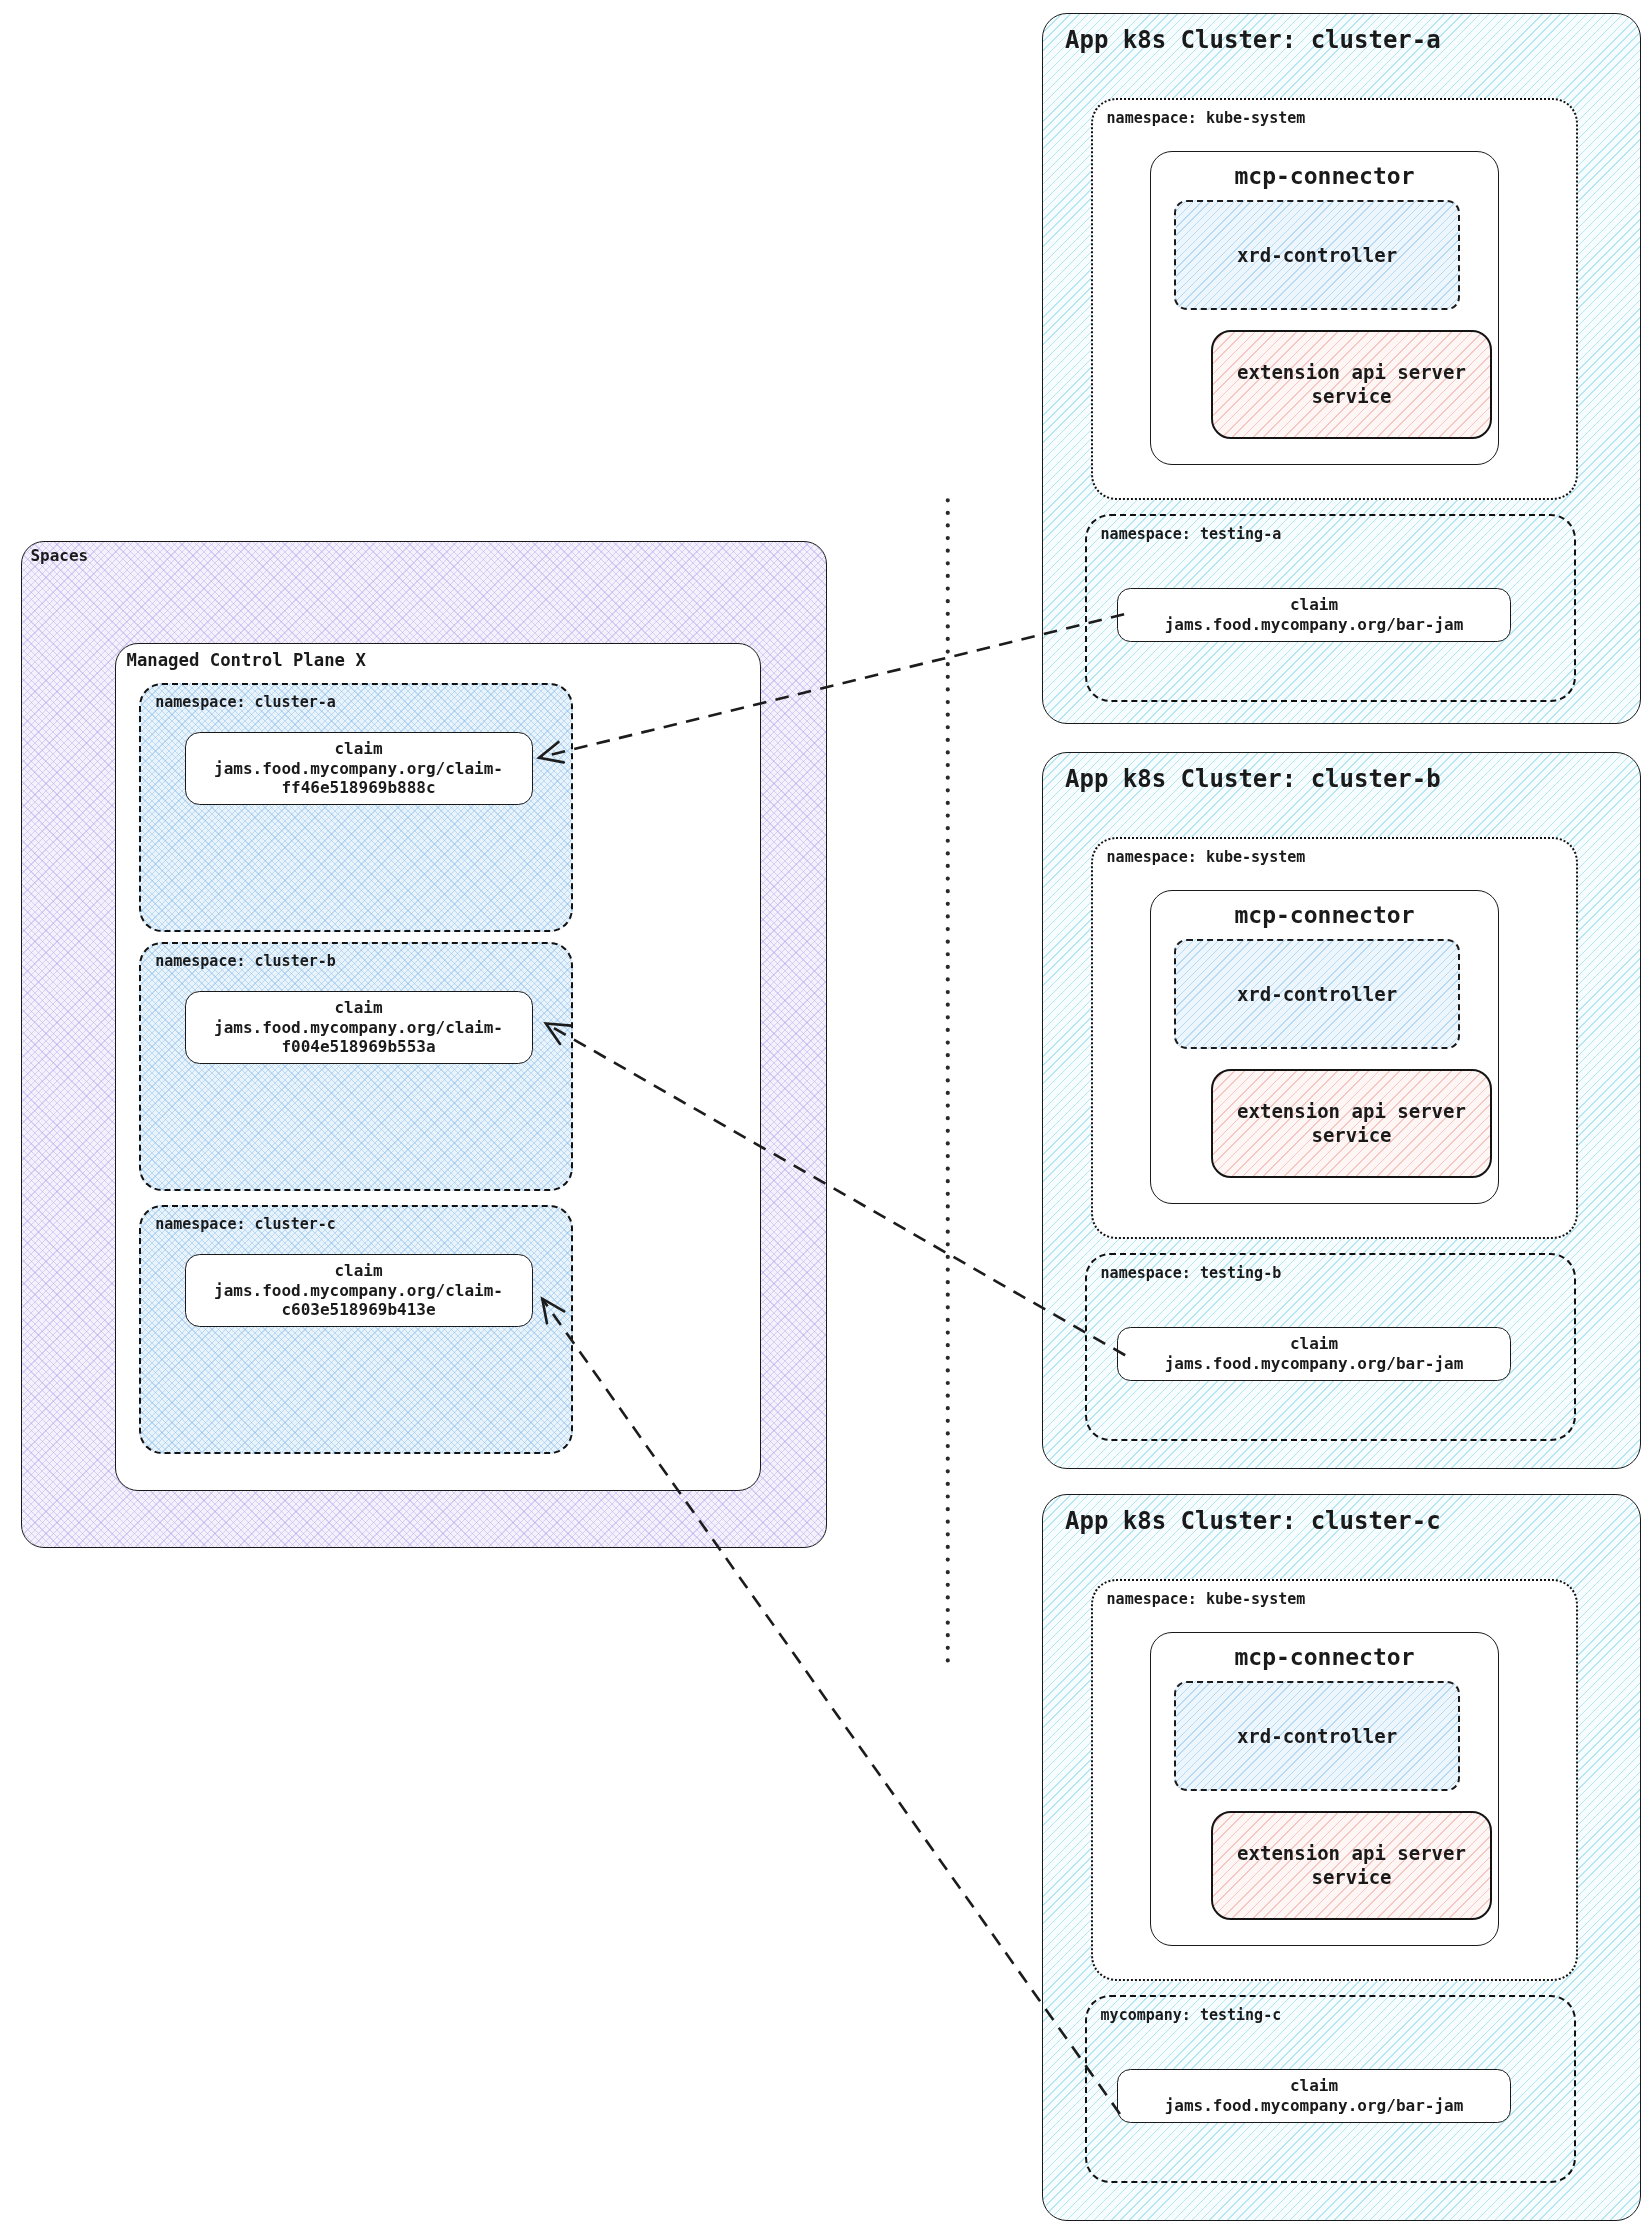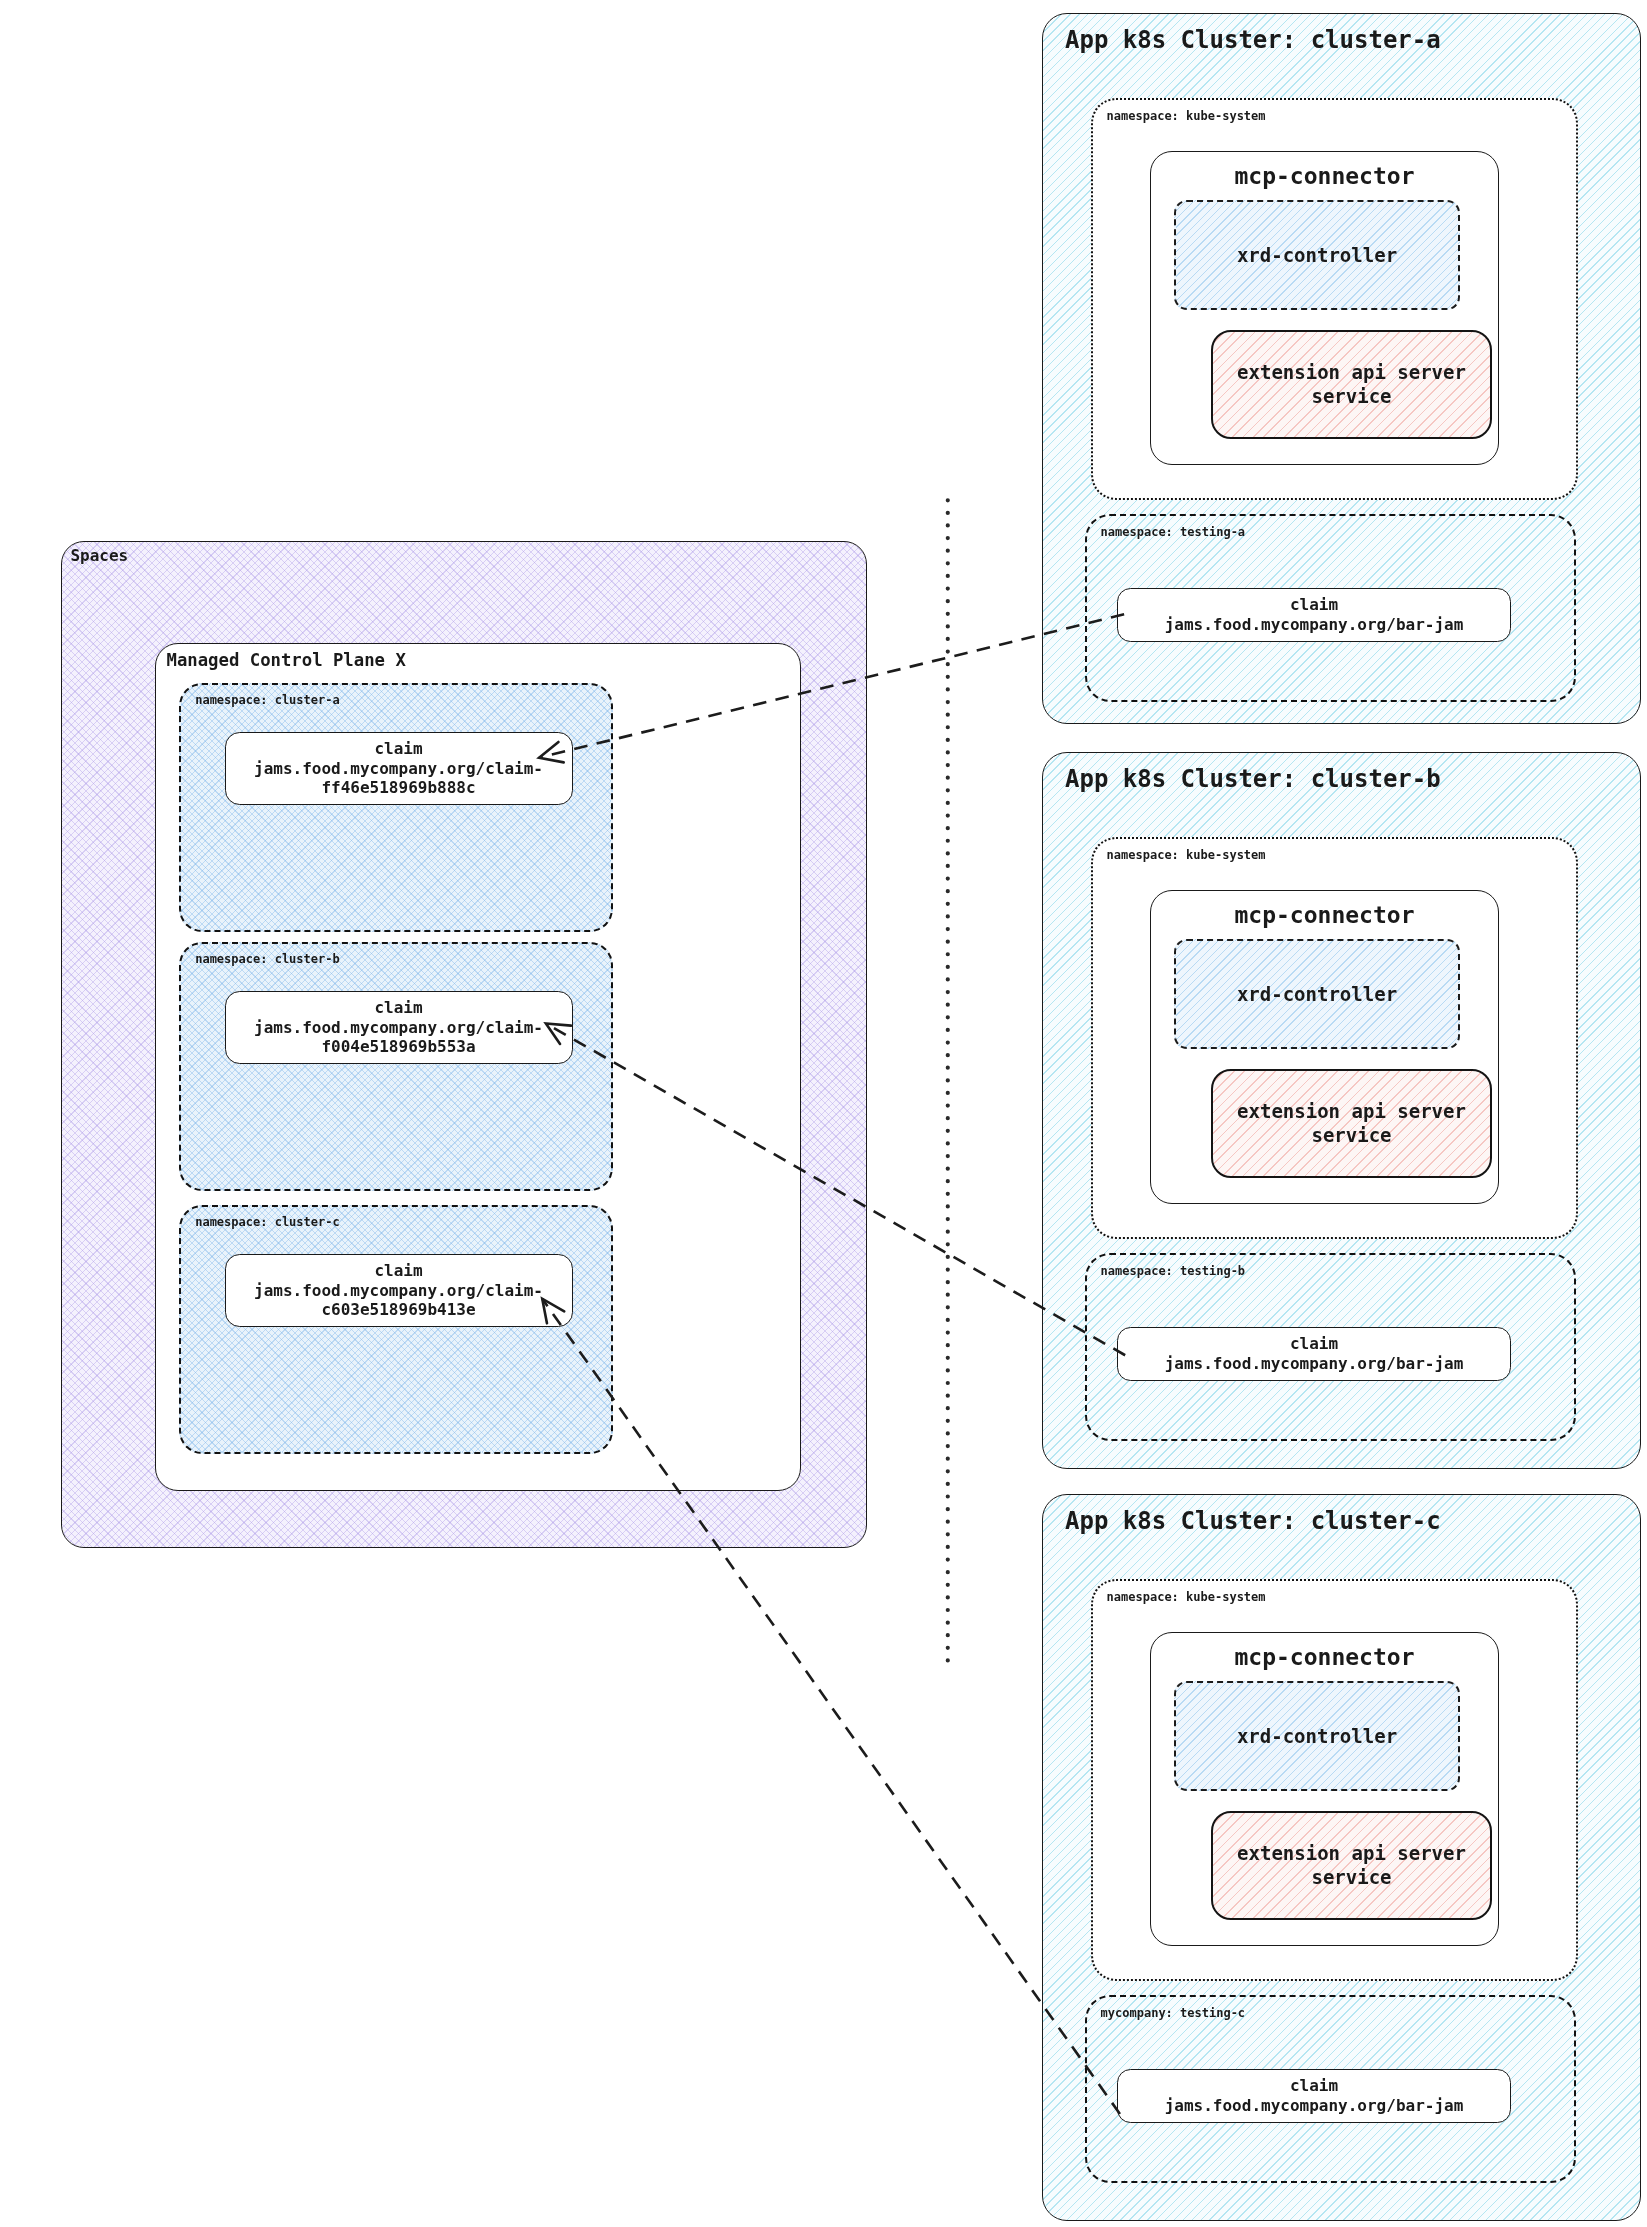--- a/index.html
+++ b/index.html
@@ -22,21 +22,20 @@
     background-image:
       repeating-linear-gradient(45deg, rgba(120,178,232,0.40) 0px, rgba(120,178,232,0.40) 0.9px, transparent 0.9px, transparent 4.7px),
       repeating-linear-gradient(135deg, rgba(120,178,232,0.40) 0px, rgba(120,178,232,0.40) 0.9px, transparent 0.9px, transparent 4.7px);
     text-align: right;
   }
   .crosshatch-purple{
     background-color:#f4f1fd;
     background-image:
       repeating-linear-gradient(45deg, rgba(168,148,230,0.38) 0px, rgba(168,148,230,0.38) 0.9px, transparent 0.9px, transparent 5.2px),
       repeating-linear-gradient(135deg, rgba(168,148,230,0.38) 0px, rgba(168,148,230,0.38) 0.9px, transparent 0.9px, transparent 5.2px);
-    margin-left: 40px;
   }
   .hatch-blue-lt{
     background-color:#eef6fd;
     background-image:repeating-linear-gradient(135deg,
       rgba(130,190,235,0.50) 0px, rgba(130,190,235,0.50) 1px,
       transparent 1px, transparent 5.8px);
   }
   .hatch-pink{
     background-color:#fdf6f5;
     background-image:repeating-linear-gradient(135deg,
@@ -45,21 +44,21 @@
     margin-left:36px;
   }
 
   
   .cluster{left:1042px;width:599px;border:1.6px solid #1a1a1a;border-radius:25px;}
   #cluster-a{top:13px;height:711px;}
   #cluster-b{top:752px;height:717px;}
   #cluster-c{top:1494px;height:727px;}
   .cluster-title{left:22px;top:11.5px;font-size:24px;font-weight:bold;white-space:nowrap;}
   .kube-ns{left:48px;top:84px;width:487px;height:402px;background:#ffffff;border:2.1px dotted #111111;border-radius:25px;}
-  .ns-label{left:13.6px;top:9.4px;font-size:12px;font-weight:600;white-space:nowrap;}
+  .ns-label{left:13.6px;top:9.4px;font-size:15px;font-weight:600;white-space:nowrap;}
   .mcp{left:57px;top:51px;width:349px;height:314px;background:#ffffff;border:1.6px solid #1a1a1a;border-radius:22px;}
   .mcp-title{left:0;top:10.5px;width:100%;text-align:center;font-size:23px;font-weight:bold;}
   .xrd{left:23px;top:48px;width:286px;height:110px;border:2.1px dashed #1a1a1a;border-radius:13px;
        display:flex;align-items:center;justify-content:center;font-size:19px;font-weight:600;}
   .ext{left:24px;top:178px;width:281px;height:109px;border:2.6px solid #141414;border-radius:20px;
        display:flex;flex-direction:column;align-items:center;justify-content:center;
        font-size:19px;font-weight:600;line-height:1.25;text-align:center;}
   .testing-ns{left:42px;top:500px;width:491px;height:188px;border:2.1px dashed #111111;border-radius:25px;}
   .claim-sm{left:30px;top:72px;width:394px;height:54px;background:#ffffff;border:1.6px solid #1a1a1a;border-radius:13.6px;
        display:flex;flex-direction:column;align-items:center;justify-content:center;

